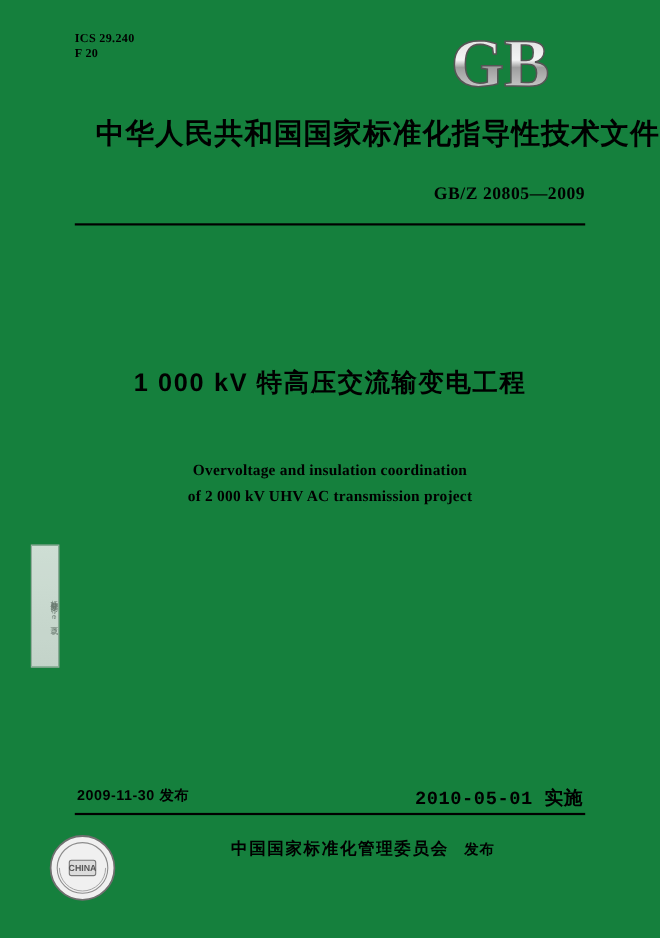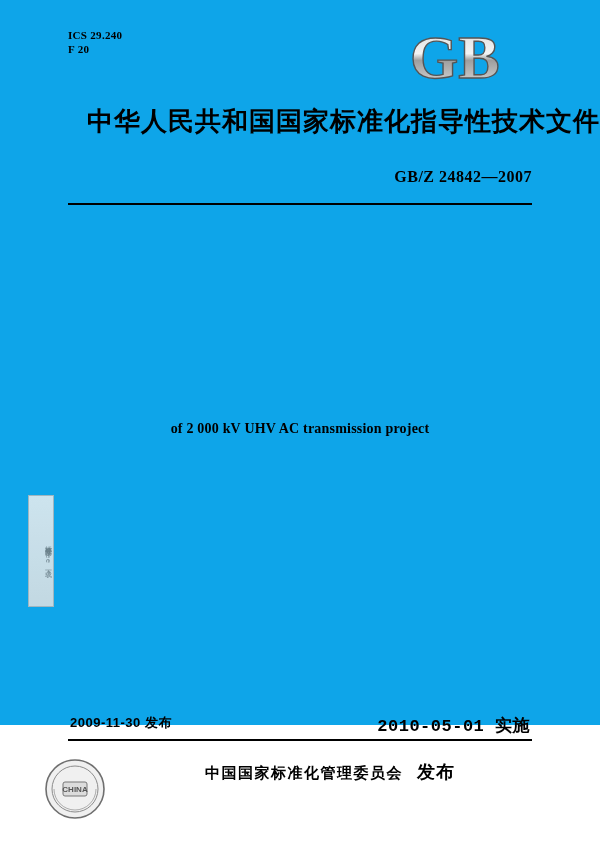--- a/index.html
+++ b/index.html
@@ -12,22 +12,22 @@
     height: 853px;
     position: relative;
     font-family: "Liberation Serif", serif;
     color: #000;
     overflow: hidden;
   }
   .page {
     position: absolute;
     left: 0; top: 0;
     width: 600px;
-    height: 725px;
-    background: #0ea5e9;
+    height: 853px;
+    background: #15803d;
   }
 
   
   .ics-block {
     position: absolute;
     left: 68px;
     top: 28px;
     font-family: "Liberation Serif", serif;
     font-weight: bold;
     font-size: 11px;
@@ -167,21 +167,21 @@
     width: 420px;
     text-align: center;
     font-family: "Liberation Sans", sans-serif;
     font-weight: bold;
     font-size: 15px;
     line-height: 24px;
     letter-spacing: 1.5px;
   }
   .issuers .row { position: relative; display: block; }
   .issue-verb {
-    font-size: 18px;
+    font-size: 13px;
     letter-spacing: 1px;
     margin-left: 14px;
   }
 </style>
 </head>
 <body>
 
 <div class="page">
 
   <div class="ics-block">
@@ -198,28 +198,30 @@
           <stop offset="55%" stop-color="#9e9e9e"></stop>
           <stop offset="100%" stop-color="#e2e2e2"></stop>
         </linearGradient>
       </defs>
       <text x="2" y="52" font-family="Liberation Serif, serif" font-size="62" font-weight="bold" fill="url(#gbgrad)" stroke="#555" stroke-width="1.4">GB</text>
     </svg>
   </div>
 
   <div class="national-title">中华人民共和国国家标准化指导性技术文件</div>
 
-  <div class="std-number">GB/Z 24842—2007</div>
+  <div class="std-number">GB/Z 20805—2009</div>
 
   <div class="rule-top"></div>
 
   <div class="title-cn">
+    <div>1 000 kV 特高压交流输变电工程</div>
   </div>
 
   <div class="title-en">
+    <div>Overvoltage and insulation coordination</div>
     <div>of 2 000 kV UHV AC transmission project</div>
   </div>
 
   <div class="side-seal">标准分享网 free下载</div>
 
   <div class="date-issue">2009-11-30 发布</div>
   <div class="date-impl">2010-05-01 实施</div>
 
   <div class="rule-bottom"></div>
 

